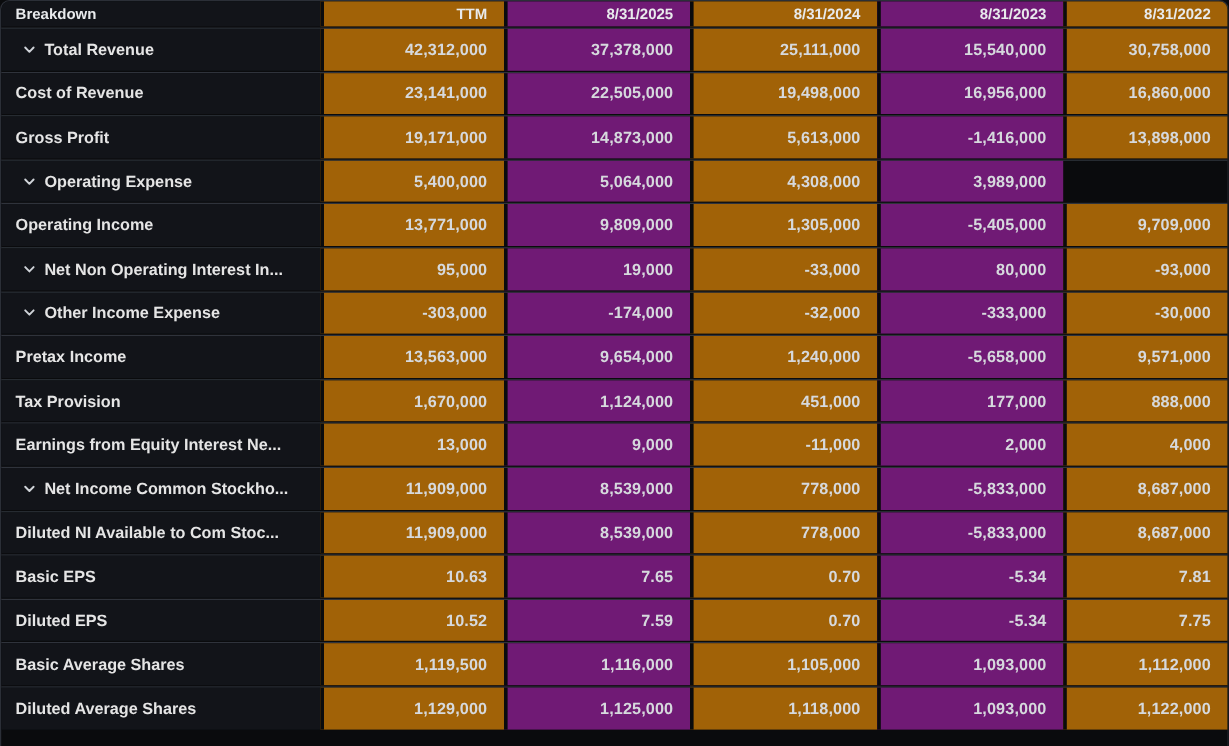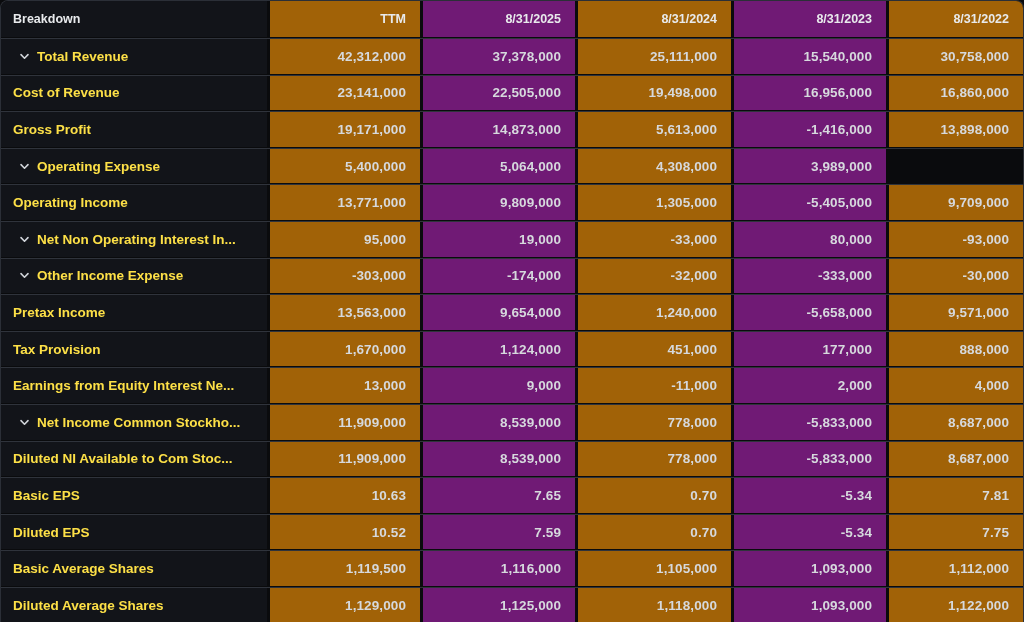--- a/index.html
+++ b/index.html
@@ -19,21 +19,21 @@
     border-bottom: none;
     border-radius: 8px 8px 0 0;
     overflow: hidden;
     background: #0a0b0d;
   }
   .row {
     display: grid;
     grid-template-columns: 266px 153px 155px 156px 155px 137px;
     height: 34.6px;
   }
-  .row.header { height: 36px; }
+  .row.header { height: 21px; }
   .row.data { margin-top: 1px; border-top: 1px solid #2f333b; }
   .cell {
     display: flex;
     align-items: center;
     box-sizing: border-box;
     padding: 0 14px;
     overflow: hidden;
     white-space: nowrap;
   }
   .cell + .cell { border-left: 3px solid #0a0b0d; }
@@ -41,21 +41,21 @@
   .c-light { background: #a16207; }
   .c-dark  { background: #701a75; }
   .cell.num {
     justify-content: flex-end;
     color: #d6d9dd;
     font-weight: 700;
     font-size: 13.5px;
     letter-spacing: 0.1px;
   }
   .cell.label {
-    color: #fde047;
+    color: #e5e5e5;
     font-weight: 700;
     font-size: 13.5px;
     padding-left: 12px;
   }
   .row.header .cell {
     color: #e8eaec;
     font-weight: 700;
     font-size: 12.5px;
   }
   .row.header .cell.num-h { justify-content: flex-end; }

